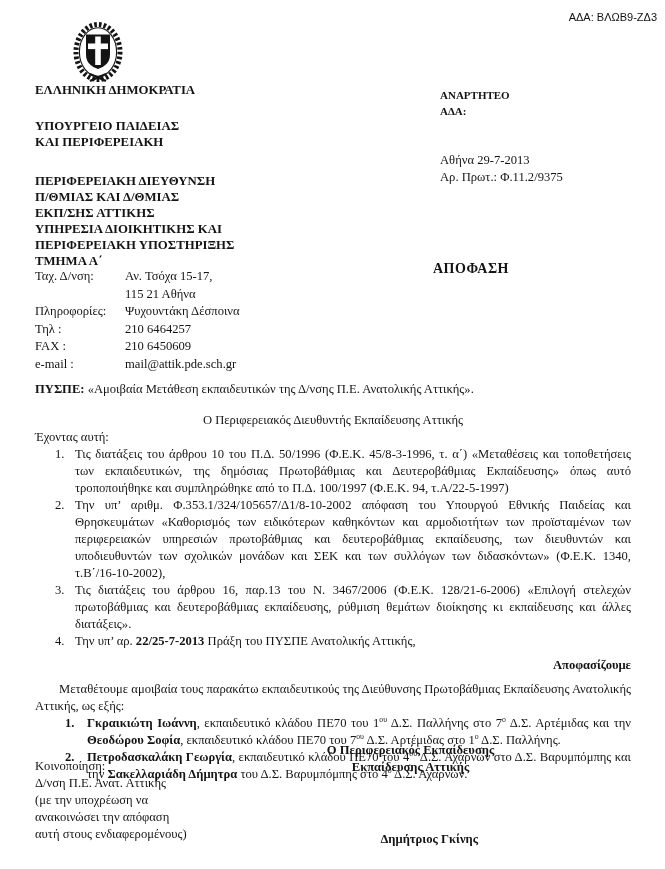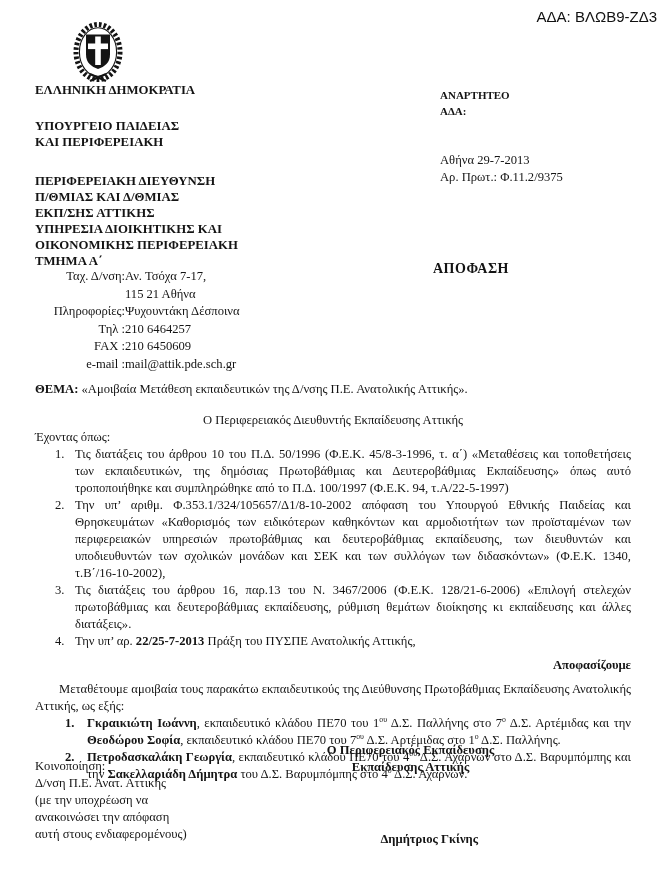--- a/index.html
+++ b/index.html
@@ -11,35 +11,35 @@
     -webkit-font-smoothing:antialiased;
   }
   .abs{position:absolute;}
   .b{font-weight:bold;}
   sup{font-size:0.62em;line-height:0;}
 
   
   .ada-top{
     top:8px;right:8px;
     font-family:"Liberation Sans","DejaVu Sans",sans-serif;
-    font-size:15px;line-height:18px;color:#111;
+    font-size:11px;line-height:18px;color:#111;
   }
 
   
   .emblem{top:22px;left:72px;width:52px;height:62px;}
 
   
   .left-col{top:82px;left:35px;width:330px;}
   .hdr-line{font-weight:bold;font-size:12.8px;line-height:16px;}
   .republic{margin-bottom:20px;}
   .ministry{margin-bottom:23px;}
   .directorate{margin-bottom:0;}
   .contact{margin-top:-1px;}
   .contact-row{line-height:17.5px;font-size:12.6px;}
-  .c-label{display:inline-block;width:90px;text-align:right;}
+  .c-label{display:inline-block;width:90px;}
   .c-value{display:inline-block;}
 
   
   .right-col{top:87px;left:440px;width:215px;}
   .right-col .hdr-line{font-size:11px;}
   .date-block{margin-top:33px;font-weight:normal;}
   .date-block div{line-height:16.5px;}
 
   .decision-title{top:260px;left:433px;font-weight:bold;font-size:14px;letter-spacing:0.5px;}
 
@@ -84,51 +84,51 @@
   <div class="hdr-line republic">ΕΛΛΗΝΙΚΗ ΔΗΜΟΚΡΑΤΙΑ</div>
   <div class="hdr-line ministry">
       <div>ΥΠΟΥΡΓΕΙΟ ΠΑΙΔΕΙΑΣ</div>
       <div>ΚΑΙ ΠΕΡΙΦΕΡΕΙΑΚΗ</div>
     </div>
   <div class="hdr-line directorate">
       <div>ΠΕΡΙΦΕΡΕΙΑΚΗ ΔΙΕΥΘΥΝΣΗ</div>
       <div>Π/ΘΜΙΑΣ ΚΑΙ Δ/ΘΜΙΑΣ</div>
       <div>ΕΚΠ/ΣΗΣ ΑΤΤΙΚΗΣ</div>
       <div>ΥΠΗΡΕΣΙΑ ΔΙΟΙΚΗΤΙΚΗΣ ΚΑΙ</div>
-      <div>ΟΙΚΟΝΟΜΙΚΗΣ ΠΕΡΙΦΕΡΕΙΑΚΗ</div>
+      <div>ΠΕΡΙΦΕΡΕΙΑΚΗ ΥΠΟΣΤΗΡΙΞΗΣ</div>
       <div>ΤΜΗΜΑ Α΄</div>
     </div>
   <div class="contact">
-      <div class="contact-row"><span class="c-label">Ταχ. Δ/νση:</span><span class="c-value">Αν. Τσόχα 7-17,</span></div>
+      <div class="contact-row"><span class="c-label">Ταχ. Δ/νση:</span><span class="c-value">Αν. Τσόχα 15-17,</span></div>
       <div class="contact-row"><span class="c-label"></span><span class="c-value">115 21 Αθήνα</span></div>
       <div class="contact-row"><span class="c-label">Πληροφορίες:</span><span class="c-value">Ψυχουντάκη Δέσποινα</span></div>
       <div class="contact-row"><span class="c-label">Τηλ :</span><span class="c-value">210 6464257</span></div>
       <div class="contact-row"><span class="c-label">FAX :</span><span class="c-value">210 6450609</span></div>
       <div class="contact-row"><span class="c-label">e-mail :</span><span class="c-value">mail@attik.pde.sch.gr</span></div>
     </div>
 </div>
 
 <div class="abs right-col">
   <div class="hdr-line">ΑΝΑΡΤΗΤΕΟ</div>
   <div class="hdr-line">ΑΔΑ:</div>
   <div class="date-block">
     <div>Αθήνα 29-7-2013</div>
     <div>Αρ. Πρωτ.: Φ.11.2/9375</div>
   </div>
 </div>
 
 <div class="abs decision-title">ΑΠΟΦΑΣΗ</div>
 
 <div class="abs subject">
-  <span class="b">ΘΕΜΑ:</span><span> «Αμοιβαία Μετάθεση εκπαιδευτικών της Δ/νσης Π.Ε. Ανατολικής Αττικής».</span>
+  <span class="b">ΠΥΣΠΕ:</span><span> «Αμοιβαία Μετάθεση εκπαιδευτικών της Δ/νσης Π.Ε. Ανατολικής Αττικής».</span>
 </div>
 
 <div class="abs body-flow">
   <div class="authority-line">Ο  Περιφερειακός Διευθυντής Εκπαίδευσης Αττικής</div>
-  <div class="having-regard">Έχοντας όπως:</div>
+  <div class="having-regard">Έχοντας αυτή:</div>
   <ol class="numlist considerations">
       <li><span class="num">1.</span><span>Τις διατάξεις του  άρθρου 10 του Π.Δ. 50/1996 (Φ.Ε.Κ. 45/8-3-1996, τ. α΄) «Μεταθέσεις και τοποθετήσεις των εκπαιδευτικών, της δημόσιας Πρωτοβάθμιας και Δευτεροβάθμιας Εκπαίδευσης» όπως αυτό τροποποιήθηκε και συμπληρώθηκε από το Π.Δ. 100/1997 (Φ.Ε.Κ. 94, τ.Α/22-5-1997)</span></li>
       <li><span class="num">2.</span><span>Την υπ’ αριθμ. Φ.353.1/324/105657/Δ1/8-10-2002 απόφαση του Υπουργού Εθνικής Παιδείας και Θρησκευμάτων «Καθορισμός των ειδικότερων καθηκόντων και αρμοδιοτήτων των προϊσταμένων των περιφερειακών υπηρεσιών πρωτοβάθμιας και δευτεροβάθμιας εκπαίδευσης, των διευθυντών και υποδιευθυντών των σχολικών μονάδων και ΣΕΚ και των συλλόγων των διδασκόντων» (Φ.Ε.Κ. 1340, τ.Β΄/16-10-2002),</span></li>
       <li><span class="num">3.</span><span>Τις διατάξεις του άρθρου 16, παρ.13  του Ν. 3467/2006 (Φ.Ε.Κ. 128/21-6-2006) «Επιλογή στελεχών πρωτοβάθμιας και δευτεροβάθμιας εκπαίδευσης, ρύθμιση θεμάτων διοίκησης κι εκπαίδευσης και άλλες διατάξεις».</span></li>
       <li><span class="num">4.</span><span>Την υπ’ αρ. </span><span class="b">22/25-7-2013</span><span> Πράξη του ΠΥΣΠΕ Ανατολικής Αττικής,</span></li>
     </ol>
   <div class="decide-heading">Αποφασίζουμε</div>
   <p class="decide-intro">Μεταθέτουμε αμοιβαία τους παρακάτω εκπαιδευτικούς της Διεύθυνσης Πρωτοβάθμιας Εκπαίδευσης Ανατολικής Αττικής, ως εξής:</p>
   <ol class="numlist transfers">
       <li><span class="num">1.</span><span class="b">Γκραικιώτη Ιωάννη</span><span>, εκπαιδευτικό κλάδου  ΠΕ70 του  1</span><sup>ου</sup><span> Δ.Σ. Παλλήνης  στο 7</span><sup>ο</sup><span> Δ.Σ. Αρτέμιδας και την </span><span class="b">Θεοδώρου Σοφία</span><span>, εκπαιδευτικό κλάδου ΠΕ70 του 7</span><sup>ου</sup><span> Δ.Σ. Αρτέμιδας στο 1</span><sup>ο</sup><span> Δ.Σ. Παλλήνης.</span></li>

